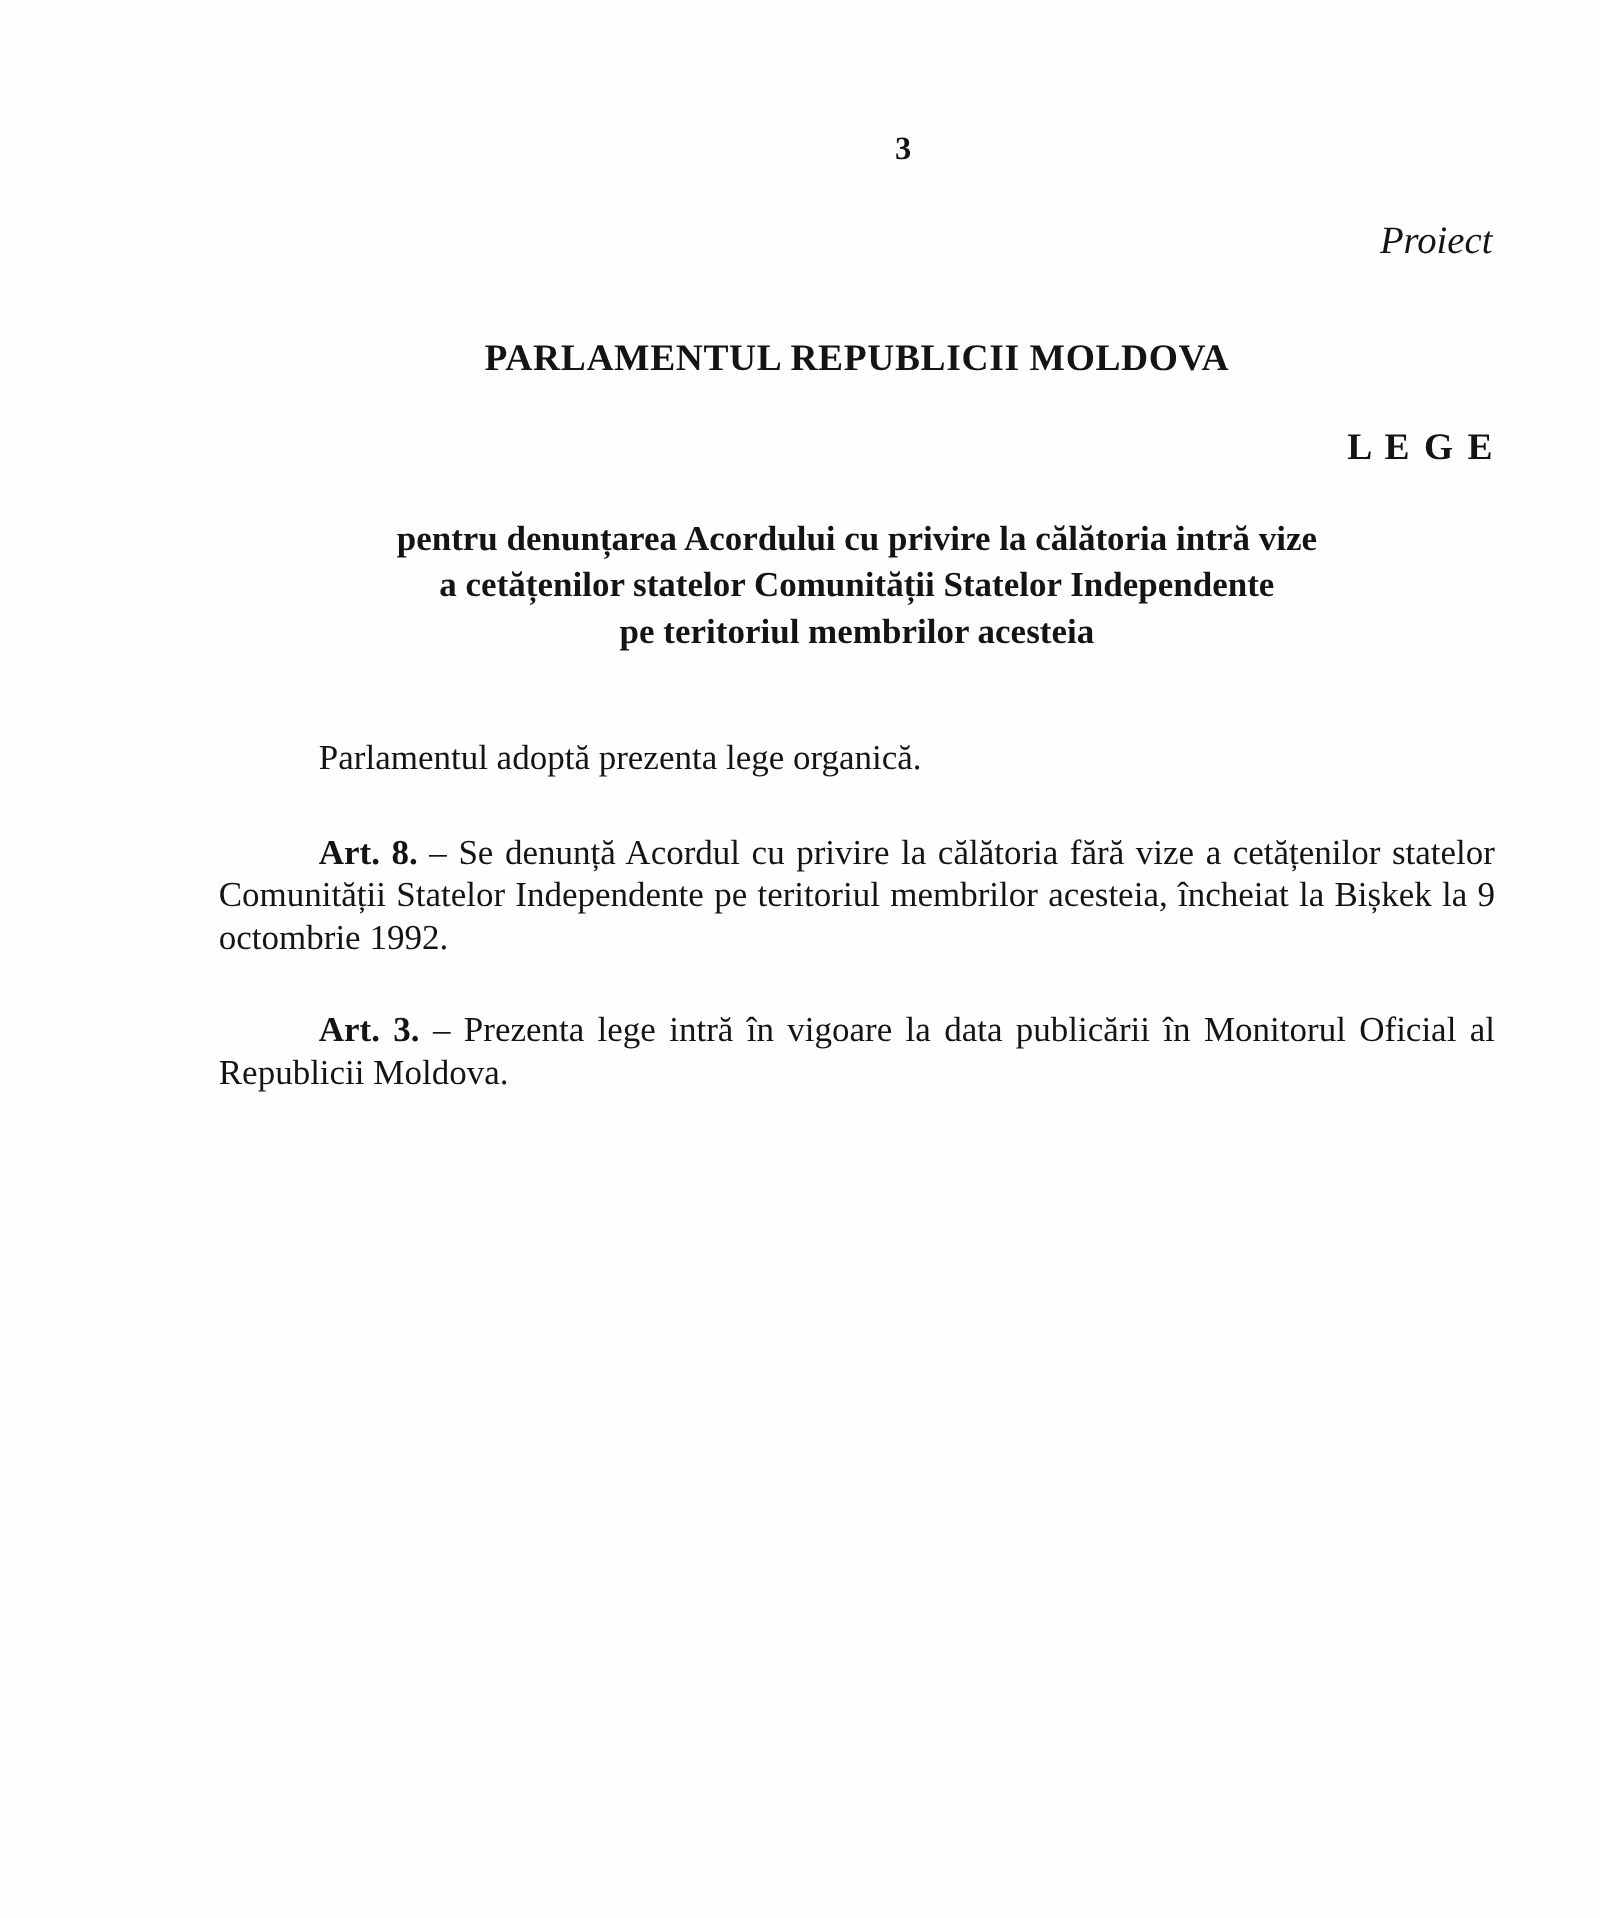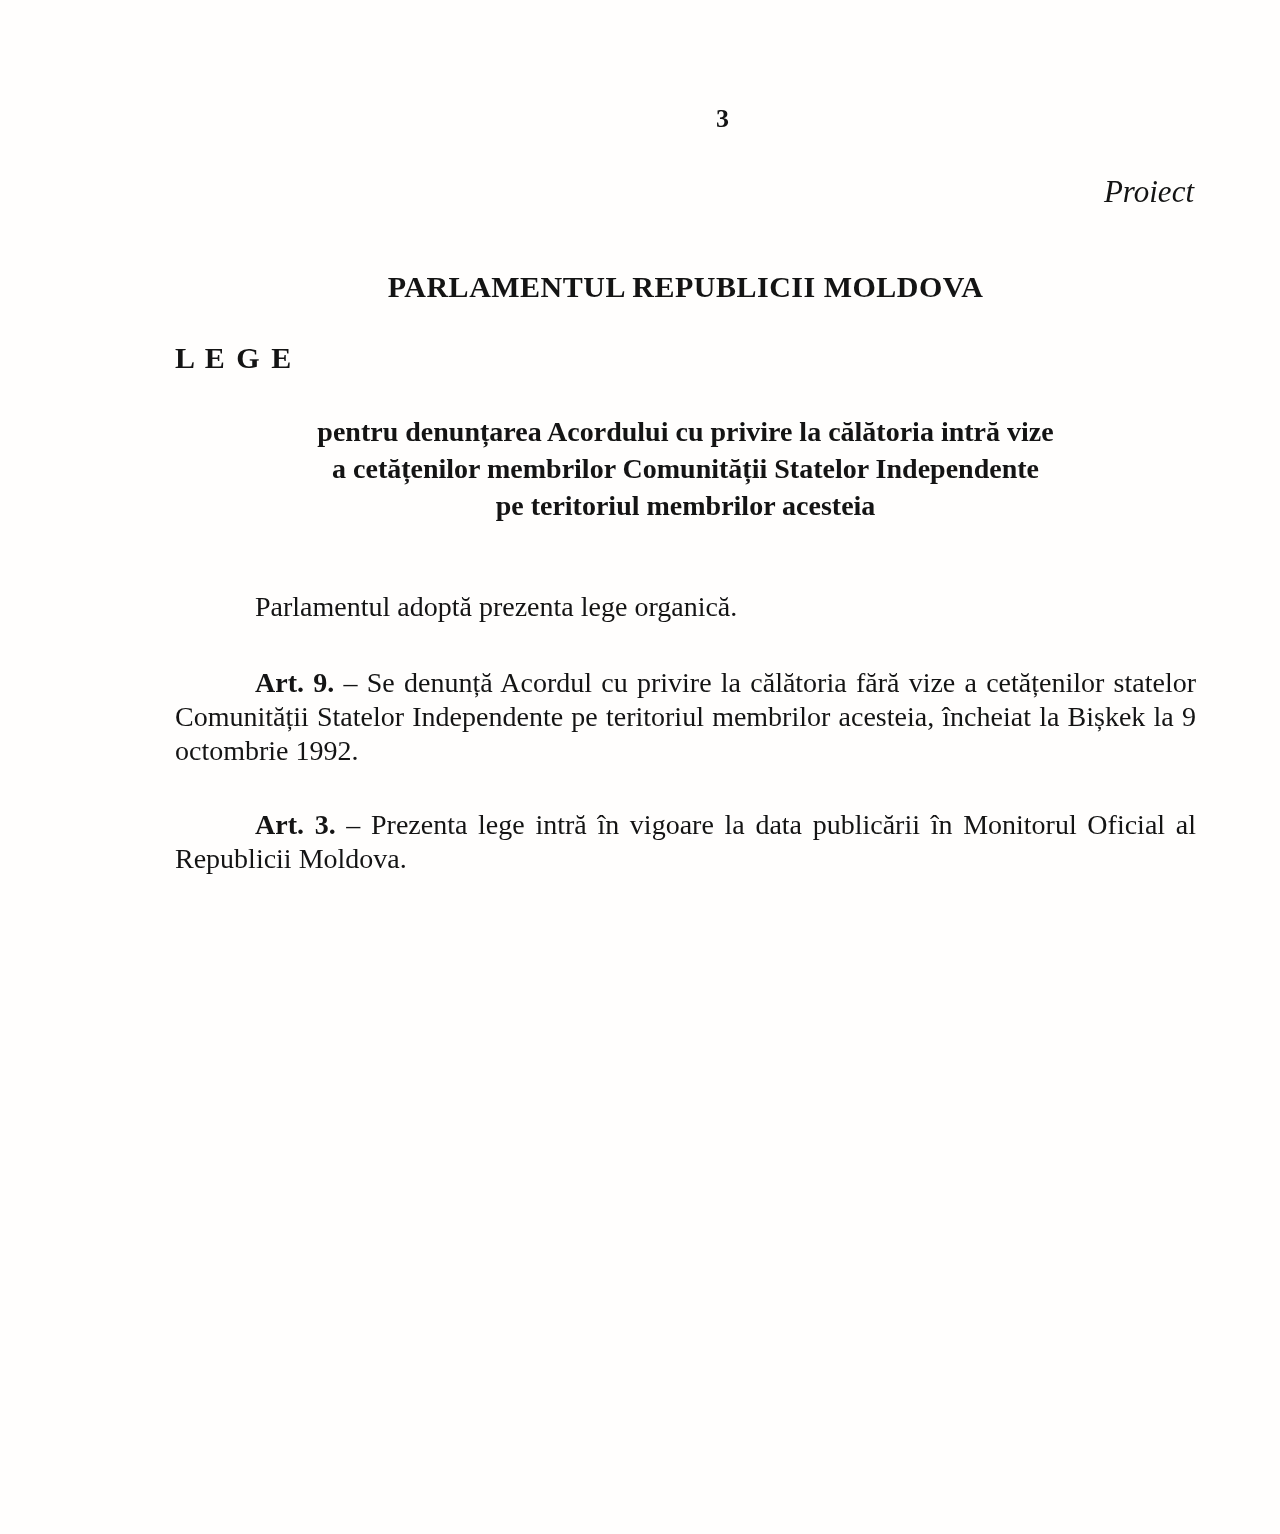--- a/index.html
+++ b/index.html
@@ -49,21 +49,21 @@
   .doc-header {
     margin-top: 272px;
     text-align: center;
     font-weight: bold;
     font-size: 30px;
     line-height: 30px;
     letter-spacing: 0.5px;
   }
   .doc-type {
     margin-top: 41px;
-    text-align: left;
+    text-align: right;
     font-weight: bold;
     font-size: 30px;
     line-height: 30px;
     letter-spacing: 2px;
   }
   .doc-title {
     margin-top: 40px;
     text-align: center;
     font-weight: bold;
     font-size: 28px;
@@ -94,25 +94,25 @@
   <div class="annotation">Proiect</div>
 
   <div class="content">
 
     <div class="doc-header">PARLAMENTUL REPUBLICII MOLDOVA</div>
 
     <div class="doc-type">L E G E</div>
 
     <div class="doc-title">
       <div>pentru denunțarea Acordului cu privire la călătoria intră vize</div>
-      <div>a cetățenilor membrilor Comunității Statelor Independente</div>
+      <div>a cetățenilor statelor Comunității Statelor Independente</div>
       <div>pe teritoriul membrilor acesteia</div>
     </div>
 
     <p class="intro">Parlamentul adoptă prezenta lege organică.</p>
 
-    <p class="article article-1"><span class="art-label">Art. 9.</span> <span>– Se denunță Acordul cu privire la călătoria fără vize a cetățenilor statelor Comunității Statelor Independente pe teritoriul membrilor acesteia, încheiat la Bișkek la 9 octombrie 1992.</span></p>
+    <p class="article article-1"><span class="art-label">Art. 8.</span> <span>– Se denunță Acordul cu privire la călătoria fără vize a cetățenilor statelor Comunității Statelor Independente pe teritoriul membrilor acesteia, încheiat la Bișkek la 9 octombrie 1992.</span></p>
 
 
     <p class="article article-3"><span class="art-label">Art. 3.</span> <span>– Prezenta lege intră în vigoare la data publicării în Monitorul Oficial al Republicii Moldova.</span></p>
 
   </div>
 </div>
 
 </body></html>

